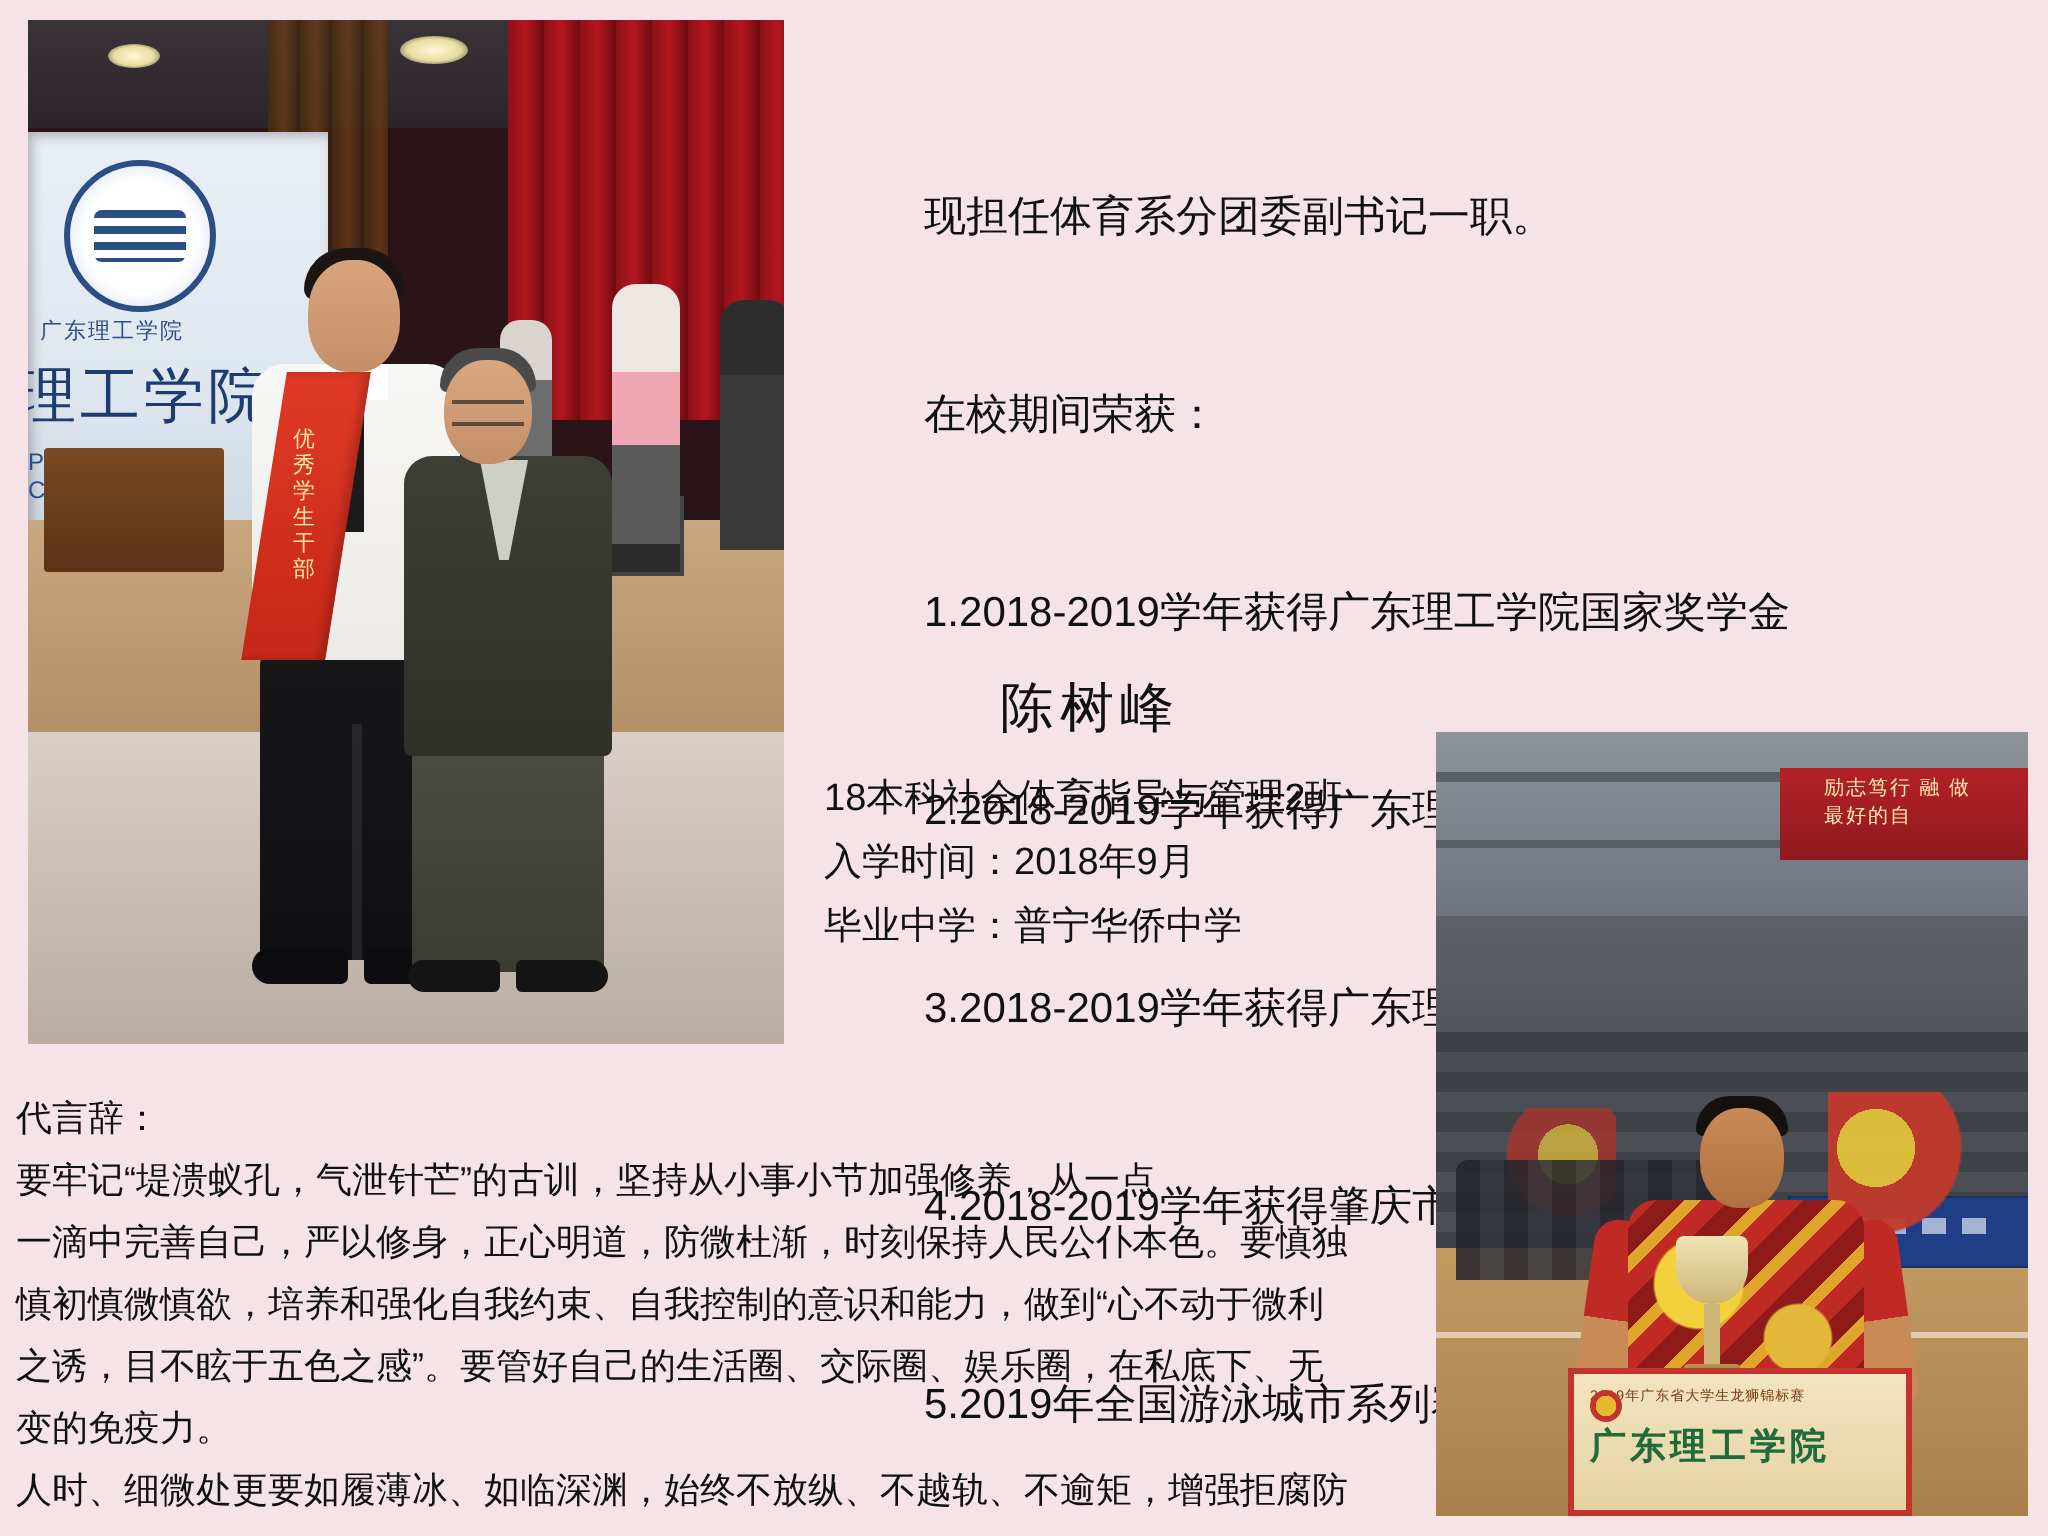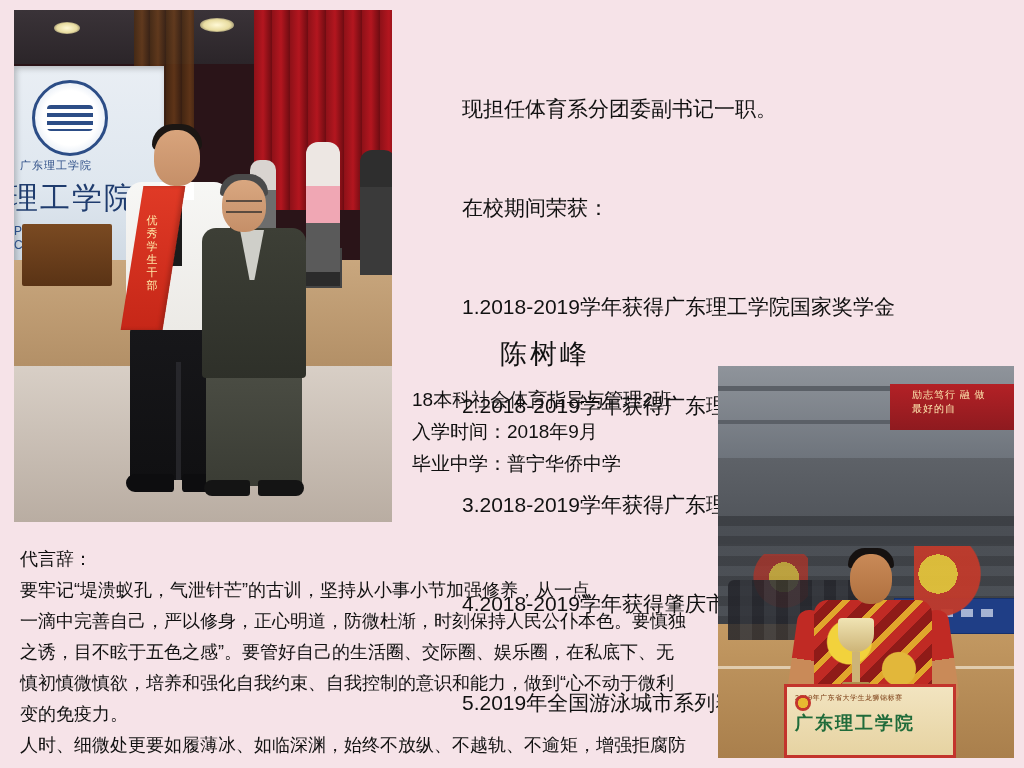--- a/index.html
+++ b/index.html
@@ -218,21 +218,21 @@
     left: 412px;
     top: 384px;
     font-size: 19px;
     line-height: 32px;
     color: #111;
   }
 
   
   .speech {
     position: absolute;
-    left: 20px;
+    left: 8px;
     top: 544px;
     width: 700px;
     font-size: 18px;
     line-height: 31px;
     color: #111;
   }
   .speech .ln { white-space: pre; }
 
   
   .photo-right {
@@ -419,22 +419,22 @@
   <div class="info">
     <div>18本科社会体育指导与管理2班</div>
     <div>入学时间：2018年9月</div>
     <div>毕业中学：普宁华侨中学</div>
   </div>
 
   <div class="speech">
     <div class="ln">代言辞：</div>
     <div class="ln">要牢记“堤溃蚁孔，气泄针芒”的古训，坚持从小事小节加强修养，从一点</div>
     <div class="ln">一滴中完善自己，严以修身，正心明道，防微杜渐，时刻保持人民公仆本色。要慎独</div>
+    <div class="ln">慎初慎微慎欲，培养和强化自我约束、自我控制的意识和能力，做到“心不动于微利</div>
     <div class="ln">之诱，目不眩于五色之感”。要管好自己的生活圈、交际圈、娱乐圈，在私底下、无</div>
-    <div class="ln">慎初慎微慎欲，培养和强化自我约束、自我控制的意识和能力，做到“心不动于微利</div>
     <div class="ln">变的免疫力。</div>
     <div class="ln">人时、细微处更要如履薄冰、如临深渊，始终不放纵、不越轨、不逾矩，增强拒腐防</div>
   </div>
 
   <div class="photo-right">
     <div class="pr-roof"></div>
     <div class="pr-truss"></div>
     <div class="pr-truss2"></div>
     <div class="pr-banner">励志笃行   融
 做最好的自</div>

